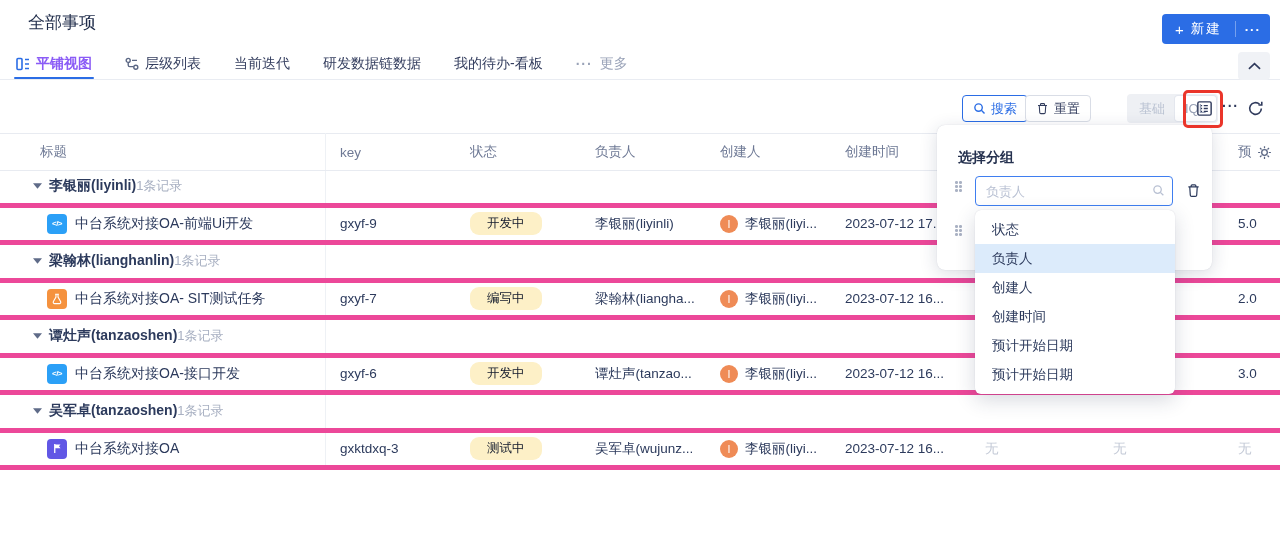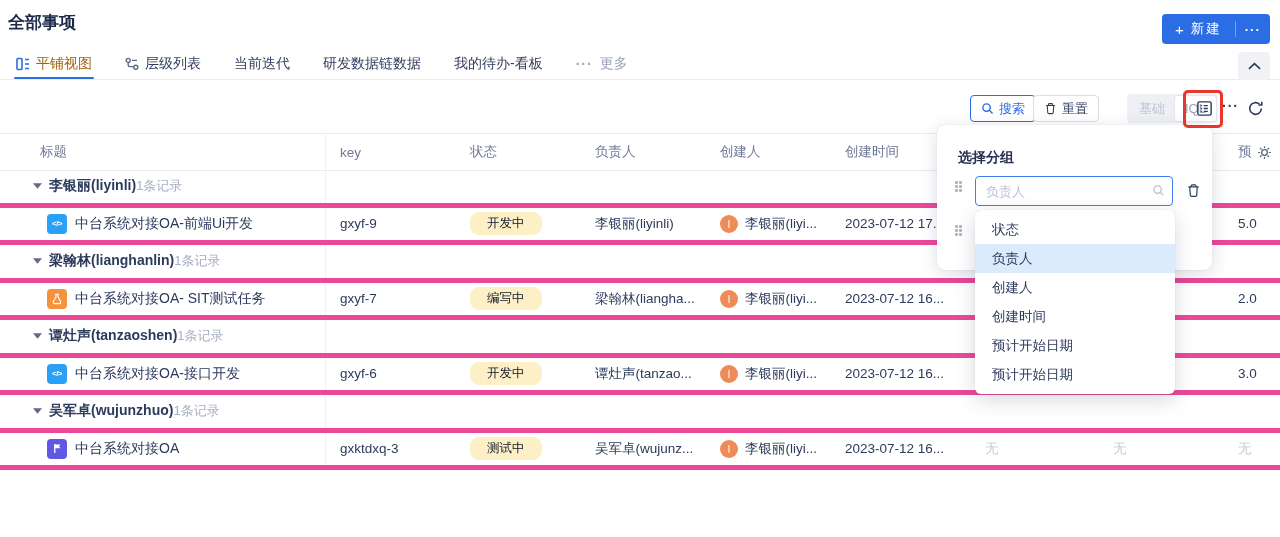--- a/index.html
+++ b/index.html
@@ -1,46 +1,46 @@
 <!DOCTYPE html>
 <html><head>
 <meta charset="utf-8">
 <style>
   * { margin:0; padding:0; box-sizing:border-box; }
   html,body { background:#fff; }
   body { font-family:"Liberation Sans","DejaVu Sans",sans-serif; color:#2f3a5c; }
   .app { position:relative; width:1280px; height:537px; background:#fff; overflow:hidden; }
 
   
-  .page-title { position:absolute; left:8px; top:11px; font-size:17px; font-weight:700; color:#1d2a48; }
+  .page-title { position:absolute; left:28px; top:11px; font-size:17px; font-weight:400; color:#1d2a48; }
   .new-btn { position:absolute; left:1162px; top:14px; height:30px; display:flex; align-items:center;
              background:#2b6de5; border-radius:4px; color:#fff; cursor:pointer; }
   .new-main { display:flex; align-items:center; gap:7px; padding:0 13px; font-size:13.5px; letter-spacing:2px; }
   .new-plus { font-size:15px; font-weight:400; letter-spacing:0; }
   .new-sep { width:1px; height:16px; background:rgba(255,255,255,.35); }
   .new-dots { padding:0 9px; font-size:13px; font-weight:700; letter-spacing:1px; }
 
   
   .tabs-line { position:absolute; left:0; top:79px; width:1280px; height:1px; background:#e9ecf2; }
   .tabs { position:absolute; left:16px; top:48px; height:31px; display:flex; gap:33px; align-items:center; }
   .tab { display:flex; align-items:center; gap:6px; font-size:14px; color:#333d5e; height:31px; position:relative; cursor:pointer; white-space:nowrap; }
-  .tab.active { color:#a16207; font-weight:400; }
+  .tab.active { color:#8b5cf6; font-weight:700; }
   .tab.active::after { content:""; position:absolute; left:-2px; right:-2px; bottom:0; height:2px; background:#2b6de5; border-radius:1px; }
   .tab .ticn { display:flex; color:#5b6784; }
   .tab.active .ticn { color:#2b6de5; }
   .tab.more-tab { color:#9aa3b8; gap:7px; }
   .more-pre { font-weight:700; letter-spacing:1px; color:#9aa3b8; }
   .collapse-btn { position:absolute; left:1238px; top:52px; width:32px; height:28px; background:#f0f2f6; border-radius:4px;
                   display:flex; align-items:center; justify-content:center; color:#2f3a5c; cursor:pointer; }
 
   
   .query { position:absolute; left:16px; top:100px; display:flex; gap:9px; font-family:"DejaVu Sans Mono","Liberation Mono",monospace; font-size:13px; color:#32405f; }
   .query .kw { color:#18a058; }
   .btn { position:absolute; top:95px; height:27px; display:flex; align-items:center; gap:5px; padding:0 10px;
-         border-radius:4px; font-size:13px; background:#fff; cursor:pointer;margin-left:8px; }
+         border-radius:4px; font-size:13px; background:#fff; cursor:pointer; }
   .search-btn { left:962px; border:1px solid #2b6de5; color:#2b6de5; }
   .reset-btn { left:1025px; border:1px solid #d9dde6; color:#333d5e; }
   .seg { position:absolute; left:1087px; top:94px; height:29px; background:#eef0f4; border-radius:4px; display:flex; align-items:center; padding:2px;margin-left:40px; }
   .seg-basic { padding:0 10px; font-size:13px; color:#bac2d2; line-height:25px; }
   .seg-iql { background:#fff; border-radius:3px; padding:0 10px; font-size:13px; color:#99a2b6; line-height:25px; box-shadow:0 0 0 1px #e4e7ee; }
   .listcfg { position:absolute; left:1195px; top:99px; color:#2f3a5c; cursor:pointer; display:flex; z-index:5; }
   .more-dots { position:absolute; left:1222px; top:98px; font-size:14px; font-weight:700; color:#2f3a5c; letter-spacing:1px; z-index:4; cursor:pointer; }
   .refresh { position:absolute; left:1247px; top:100px; color:#2f3a5c; cursor:pointer; display:flex; }
   .red-box { position:absolute; left:1183px; top:90px; width:40px; height:38px; border:3px solid #ea352a; border-radius:5px; z-index:30; pointer-events:none; }
 
@@ -283,21 +283,21 @@
       <div class="cell c-ct">2023-07-12 16...</div>
       <div class="cell c-est">3.0</div>
     </div>
 
     <div class="row group-row">
       <span class="caret">
           <svg width="9" height="6" viewBox="0 0 10 6">
             <path d="M0 0h10L5 6z" fill="currentColor"></path>
           </svg>
         </span>
-      <span class="gname">吴军卓(wujunzhuo)</span>
+      <span class="gname">吴军卓(tanzaoshen)</span>
       <span class="gcount">1条记录</span>
     </div>
     <div class="row task-row">
       <span class="ticon flag">
         <svg width="11" height="11" viewBox="0 0 12 12">
             <path d="M3 1.2v9.6" stroke="#fff" stroke-width="1.4"></path>
             <path d="M3 1.5h6.3L7.6 3.6l1.7 2.1H3z" fill="#fff"></path>
           </svg>
       </span>
       <span class="ttext">中台系统对接OA</span>

